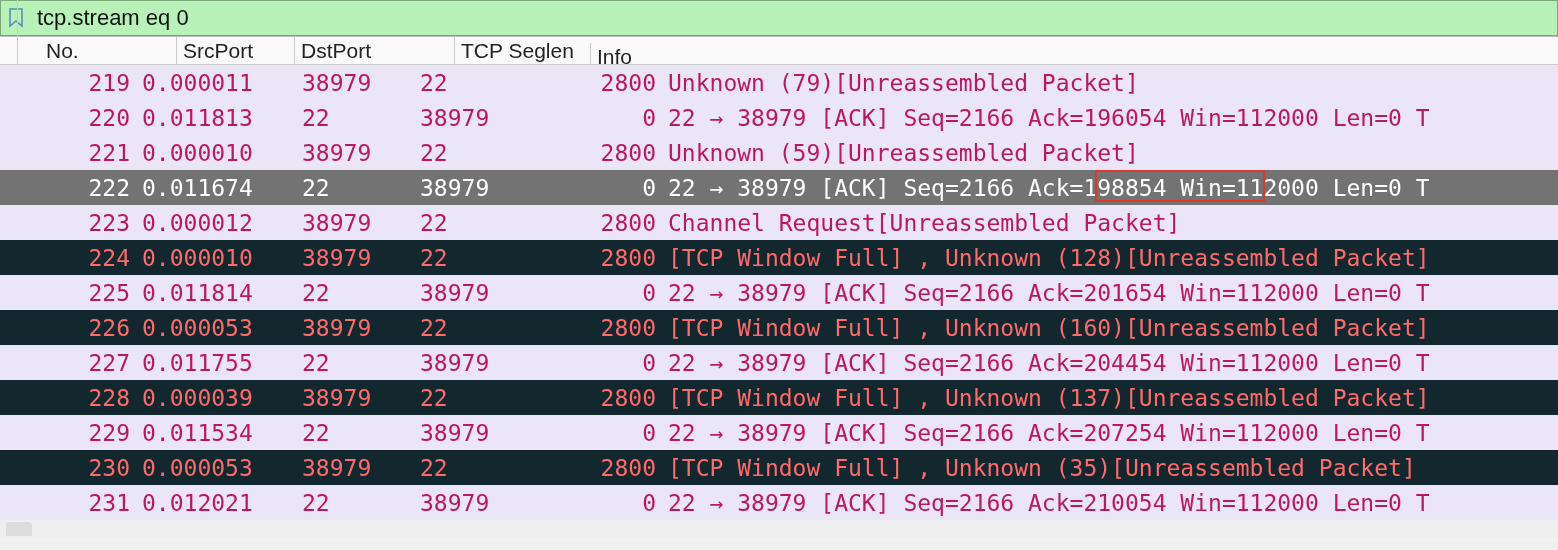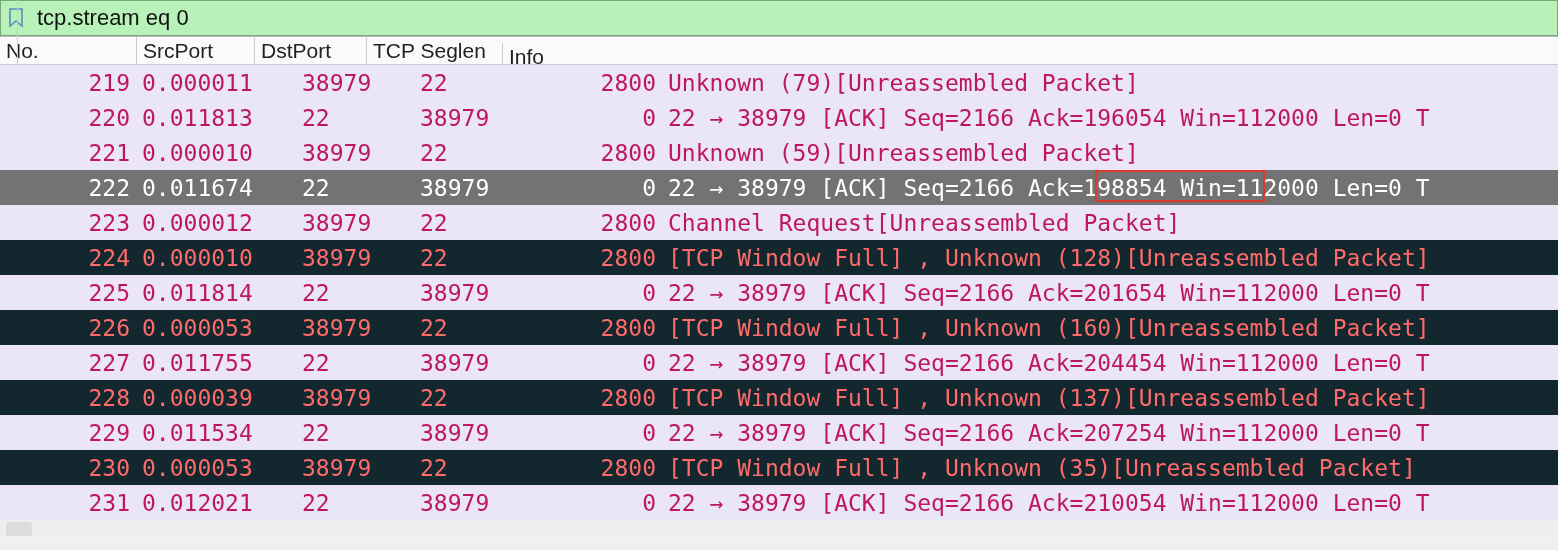--- a/index.html
+++ b/index.html
@@ -51,25 +51,25 @@
   }
   .header-row .col {
     border-left: 1px solid #ccc;
     padding: 0 6px;
     height: 100%;
     display: flex;
     align-items: center;
     white-space: nowrap;
   }
   .header-row .col:first-child { border-left: none; }
-  .col-no    { width: 136px; justify-content: flex-start; }
+  .col-no    { width: 136px; justify-content: flex-start; margin-left: 40px; }
   .col-time  { width: 160px; }
   .col-src   { width: 118px; }
   .col-dst   { width: 112px; }
-  .col-seg   { width: 136px; }
+  .col-seg   { width: 136px; margin-left: 48px; }
   .col-info  { flex: 1; min-width: 0; overflow: hidden; margin-top: 12px; }
   .packet-list { }
   .row {
     display: flex;
     align-items: center;
     height: 35px;
     font-family: "SF Mono","Menlo","Consolas",monospace;
     font-size: 23px;
     white-space: nowrap;
     position: relative;

